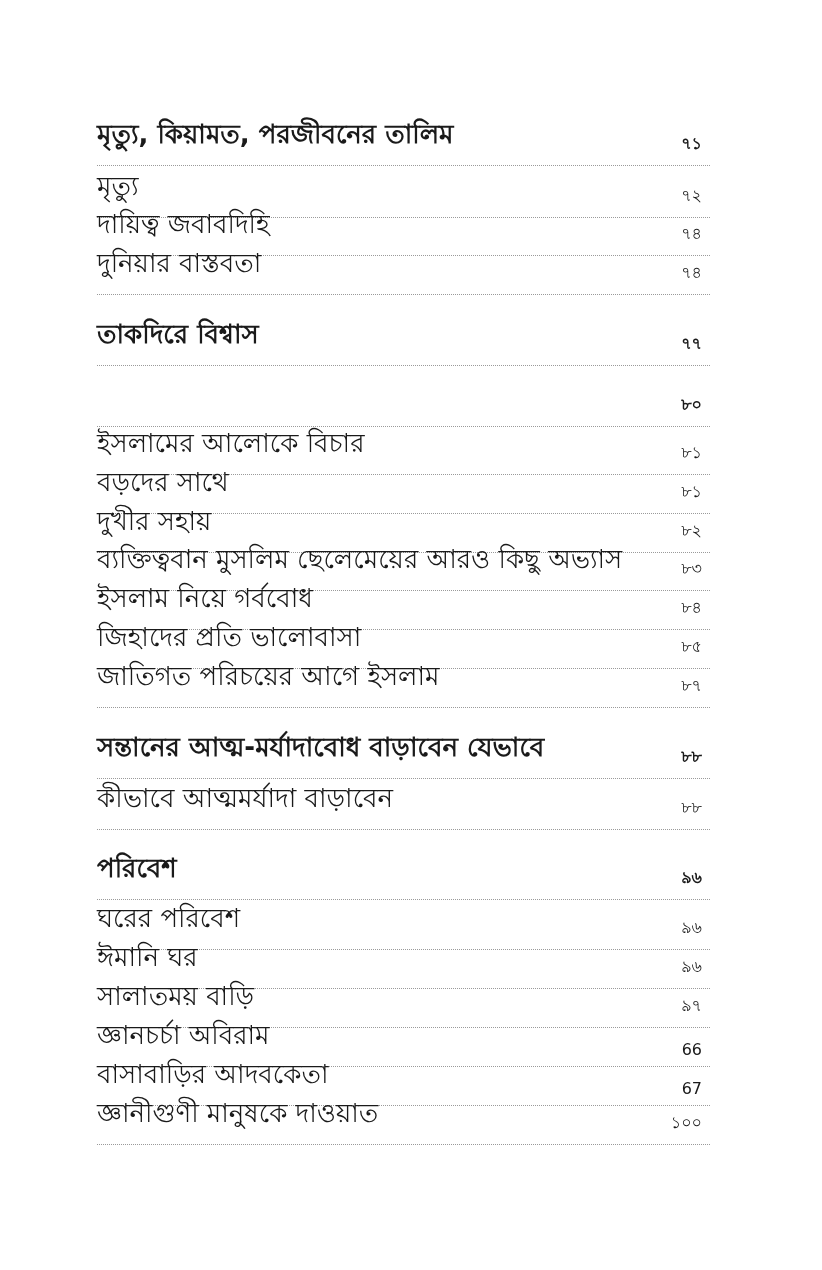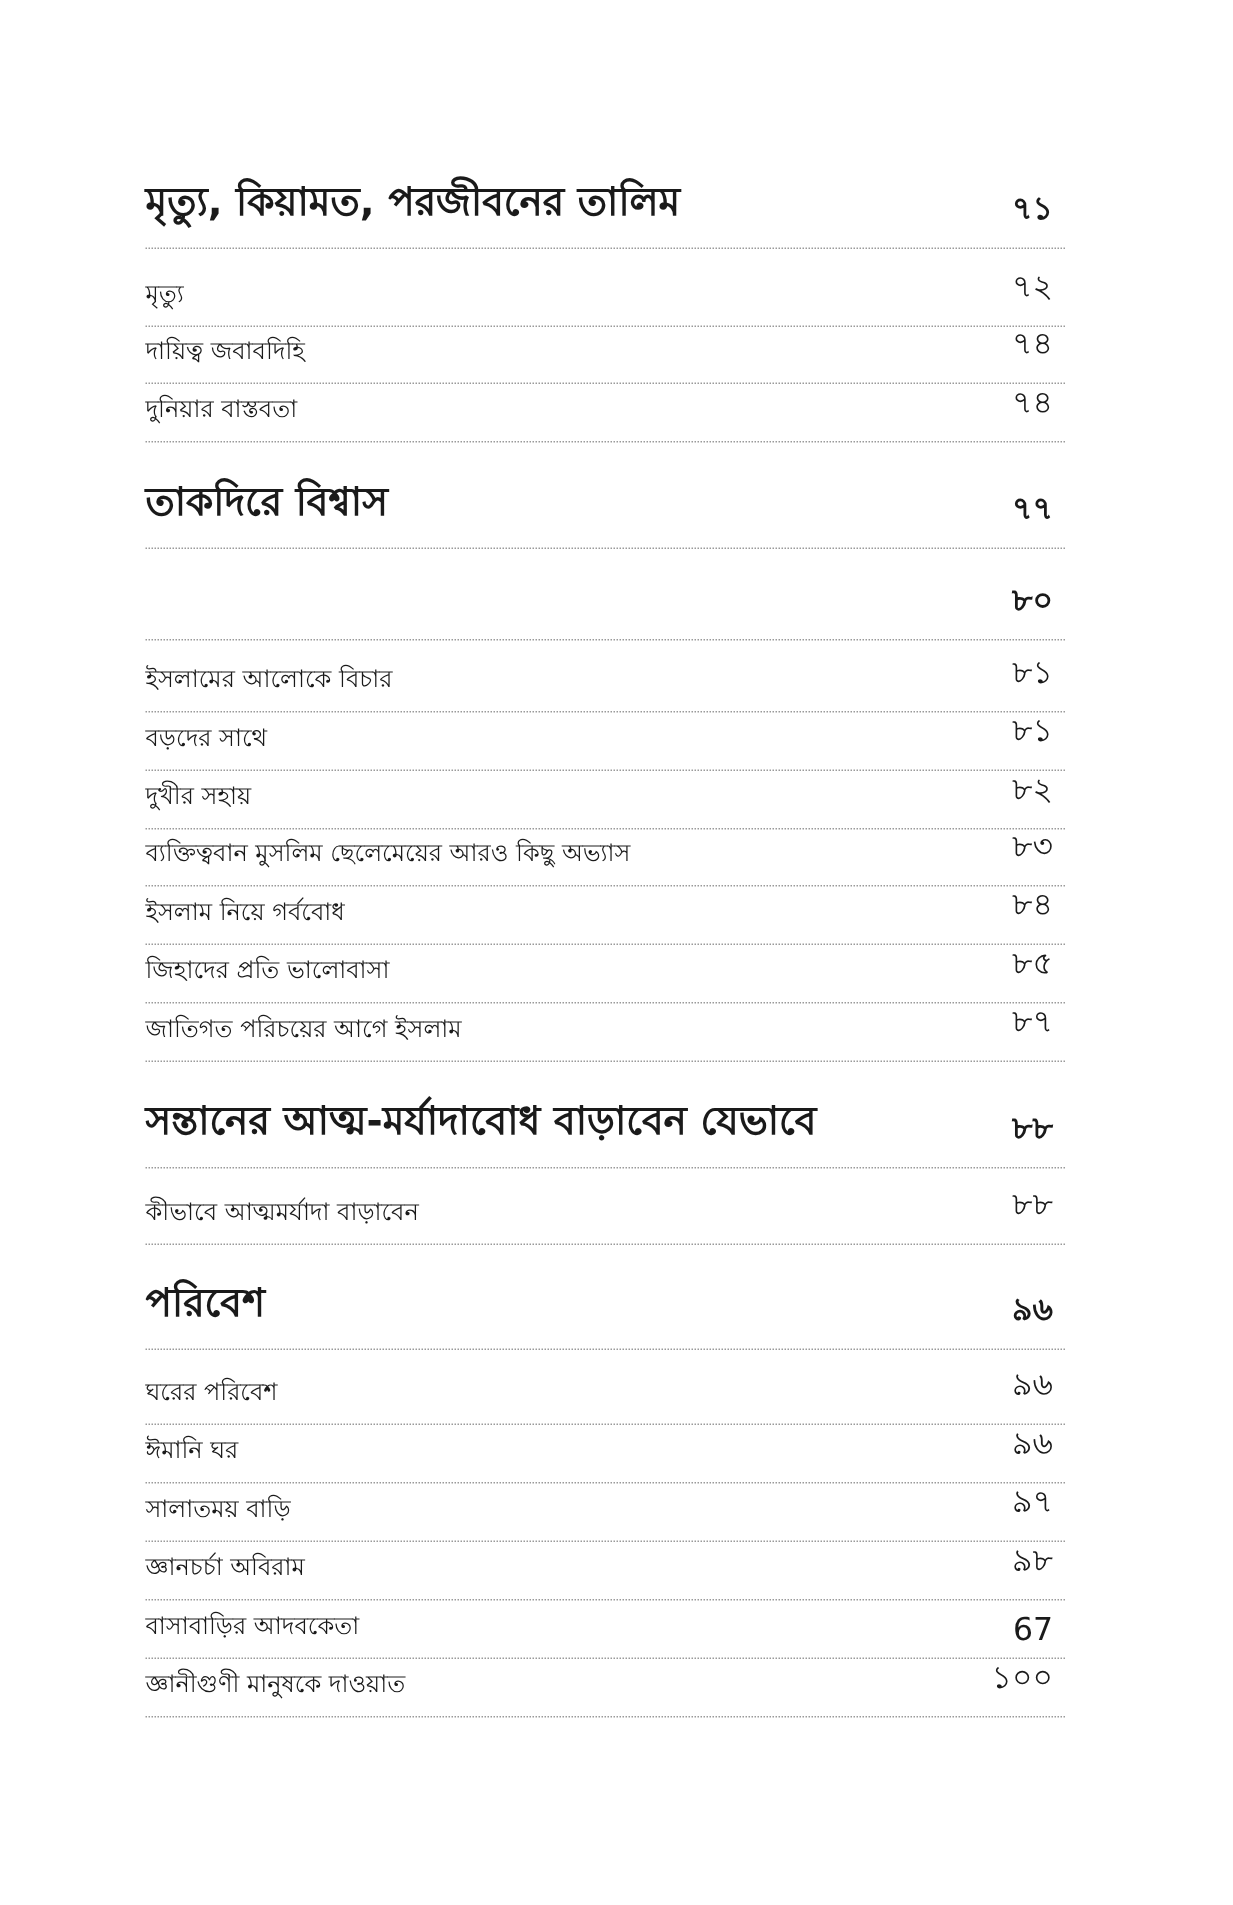--- a/index.html
+++ b/index.html
@@ -1,22 +1,22 @@
 <!DOCTYPE html>
 <html><head>
 <meta charset="utf-8">
 <style>
   html, body { margin:0; padding:0; background:#ffffff; }
   body { width:822px; height:1270px; position:relative; overflow:hidden;
          font-family:"DejaVu Sans", "Liberation Sans", sans-serif; color:#1a1a1a; }
   .toc { position:absolute; left:97px; top:0; width:613px; }
   .row { position:absolute; left:0; width:613px; height:38px;
          border-bottom:1px dotted #9a9a9a; box-sizing:border-box; }
-  .row .title { position:absolute; left:0; bottom:7px; font-size:16px; white-space:nowrap; }
-  .row .page  { position:absolute; right:8px; bottom:7px; font-size:21px; white-space:nowrap; }
+  .row .title { position:absolute; left:0; bottom:7px; font-size:26px; white-space:nowrap; }
+  .row .page  { position:absolute; right:8px; bottom:7px; font-size:16px; white-space:nowrap; }
   .row.heading .title { font-weight:bold; font-size:26px; }
   .row.heading .page  { font-weight:bold; }
 </style>
 </head>
 <body>
 
 <div class="toc">
 
   <div class="row heading" style="top:128px">
     <span class="title">মৃত্যু, কিয়ামত, পরজীবনের তালিম</span>
@@ -92,21 +92,21 @@
   <div class="row" style="top:951px">
     <span class="title">ঈমানি ঘর</span>
     <span class="page">৯৬</span>
   </div>
   <div class="row" style="top:990px">
     <span class="title">সালাতময় বাড়ি</span>
     <span class="page">৯৭</span>
   </div>
   <div class="row" style="top:1029px">
     <span class="title">জ্ঞানচর্চা অবিরাম</span>
-    <span class="page">৯৮</span>
+    <span class="page">66</span>
   </div>
   <div class="row" style="top:1068px">
     <span class="title">বাসাবাড়ির আদবকেতা</span>
     <span class="page">67</span>
   </div>
   <div class="row" style="top:1107px">
     <span class="title">জ্ঞানীগুণী মানুষকে দাওয়াত</span>
     <span class="page">১০০</span>
   </div>
 

